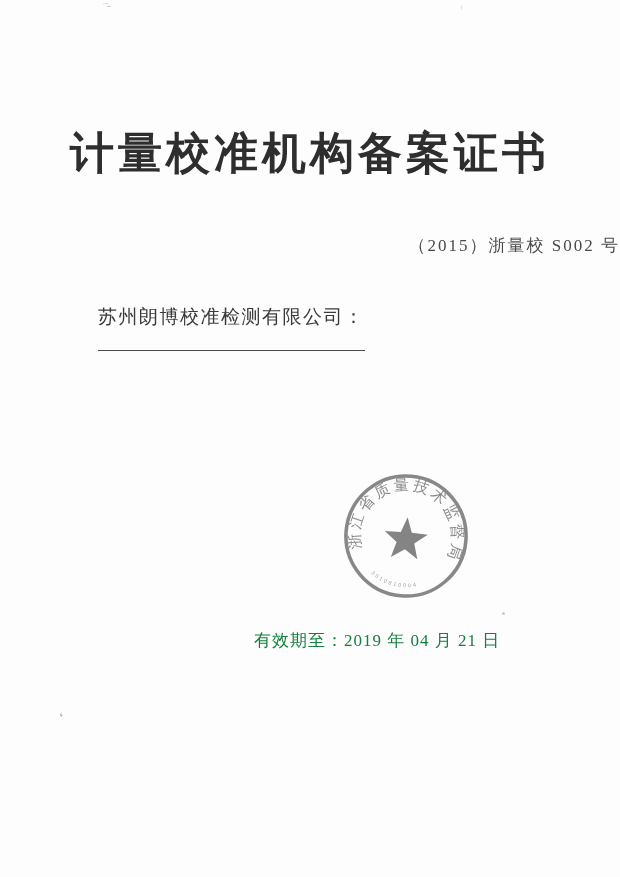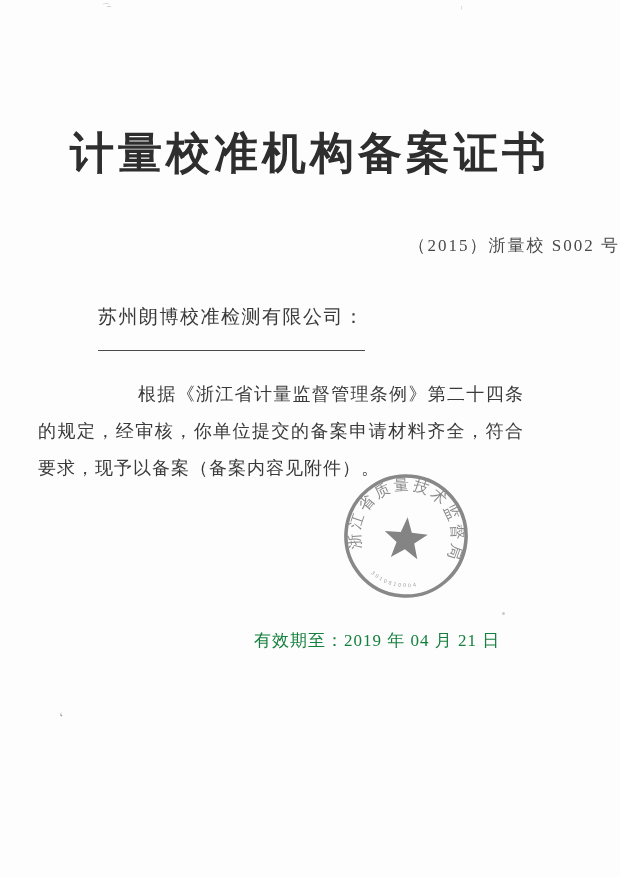--- a/index.html
+++ b/index.html
@@ -70,21 +70,20 @@
 
   <span class="artifact smudge-top">᷍ ̶̶</span>
   <span class="artifact speck-topright">ᵎ</span>
 
   <div class="doc-title">计量校准机构备案证书</div>
 
   <div class="doc-number">（2015）浙量校 S002 号</div>
 
   <div class="addressee">苏州朗博校准检测有限公司：</div>
 
-  <p class="body-text">根据《浙江省计量监督管理条例》第二十四条的规定，经审核，你单位提交的备案申请材料齐全，符合要求，现予以备案（备案内容见附件）。</p>
 
 
 
   <div class="validity-line">
     <span>有效期至：</span><span>2019 年 04 月 21 日</span>
   </div>
 
   <svg class="seal" viewBox="0 0 130 130" xmlns="http://www.w3.org/2000/svg">
     <defs>
       <path id="seal-arc-top" d="M 22.4 84.9 A 47 47 0 1 1 107.6 84.9" fill="none"></path>

